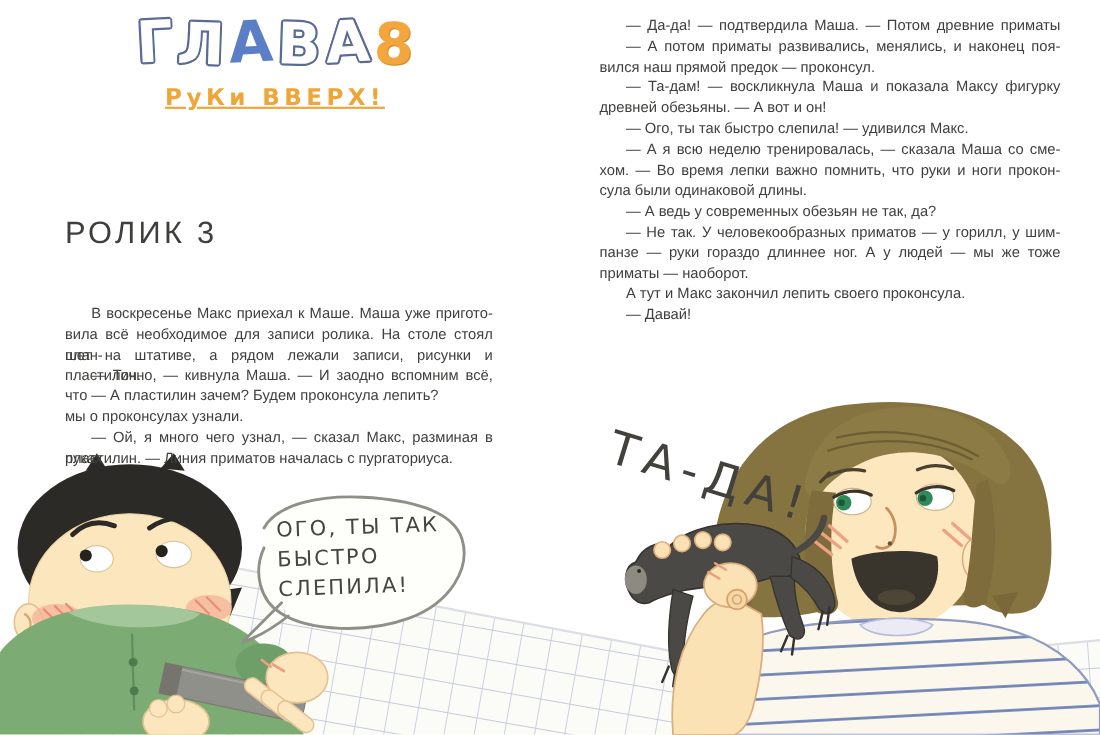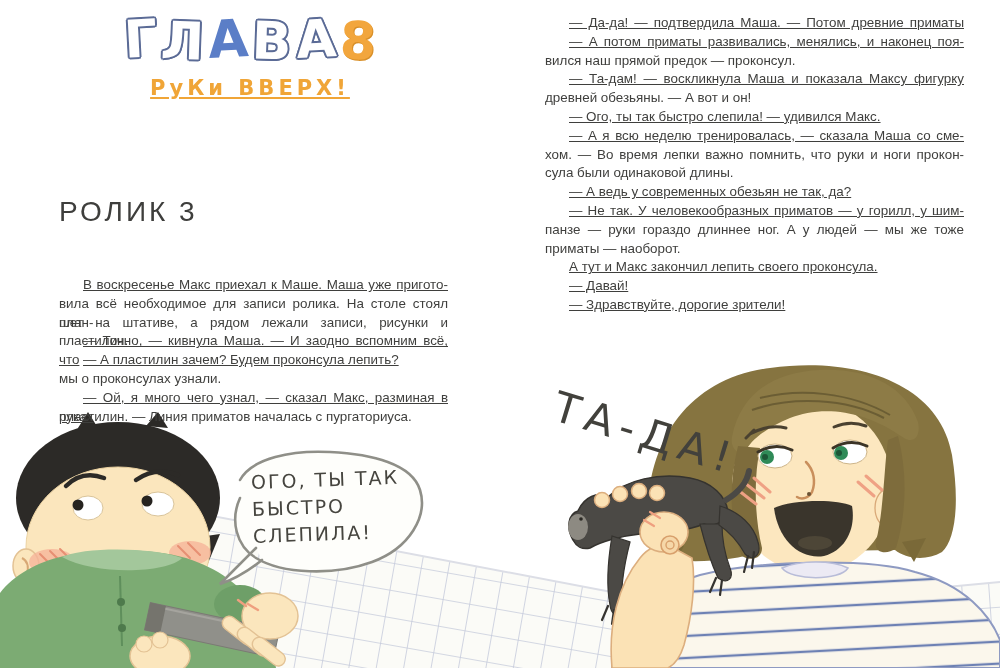--- a/index.html
+++ b/index.html
@@ -24,21 +24,21 @@
 
   
   .heading{position:absolute;left:59px;top:196px;font-size:28px;letter-spacing:3px;color:#3e3e3c;}
 
   
   .col{position:absolute;font-size:13.4px;color:#3f3f3d;}
   .col-left{left:59px;top:276px;width:389px;}
   .col-right{left:545px;top:14px;width:419px;}
   .bodyline{height:18.8px;line-height:18.8px;text-align:justify;text-align-last:left;white-space:normal;}
   .bodyline.jst{text-align-last:justify;}
-  .bodyline.ind{text-indent:24px;text-decoration:underline;}
+  .bodyline.ind{text-indent:24px;}
 
   
   .bubble-text{position:absolute;left:252px;top:466px;width:170px;transform:rotate(-2deg);
                font-family:"DejaVu Sans",sans-serif;font-size:19px;letter-spacing:2px;
                line-height:27px;color:#46453f;}
   .bline{white-space:nowrap;}
 
   
   .tada{position:absolute;left:562px;top:382px;font-family:"DejaVu Sans",sans-serif;
         font-size:42px;letter-spacing:7px;color:#42413c;transform:rotate(17deg);
@@ -208,21 +208,20 @@
       <div class="bodyline ind">— Ого, ты так быстро слепила! — удивился Макс.</div>
       <div class="bodyline ind jst">— А я всю неделю тренировалась, — сказала Маша со сме-</div>
       <div class="bodyline jst">хом. — Во время лепки важно помнить, что руки и ноги прокон-</div>
       <div class="bodyline">сула были одинаковой длины.</div>
       <div class="bodyline ind">— А ведь у современных обезьян не так, да?</div>
       <div class="bodyline ind jst">— Не так. У человекообразных приматов — у горилл, у шим-</div>
       <div class="bodyline jst">панзе — руки гораздо длиннее ног. А у людей — мы же тоже</div>
       <div class="bodyline">приматы — наоборот.</div>
       <div class="bodyline ind">А тут и Макс закончил лепить своего проконсула.</div>
       <div class="bodyline ind">— Давай!</div>
-      <div class="bodyline ind">— Здравствуйте, дорогие зрители!</div>
     </div>
 
   <div class="bubble-text">
       <div class="bline">ОГО, ТЫ ТАК</div>
       <div class="bline">БЫСТРО</div>
       <div class="bline">СЛЕПИЛА!</div>
     </div>
 
   <div class="tada">ТА-ДА!</div>
 

